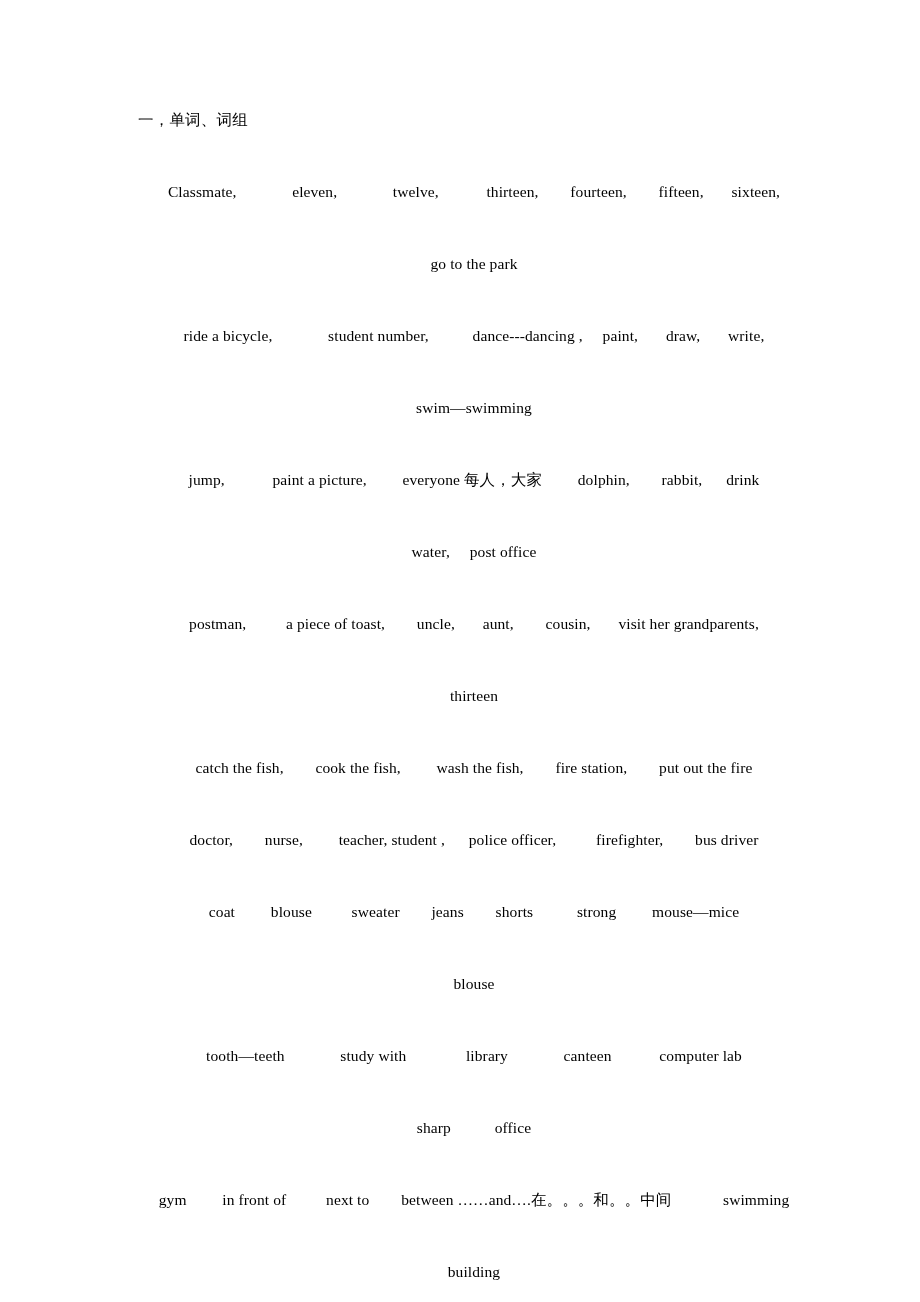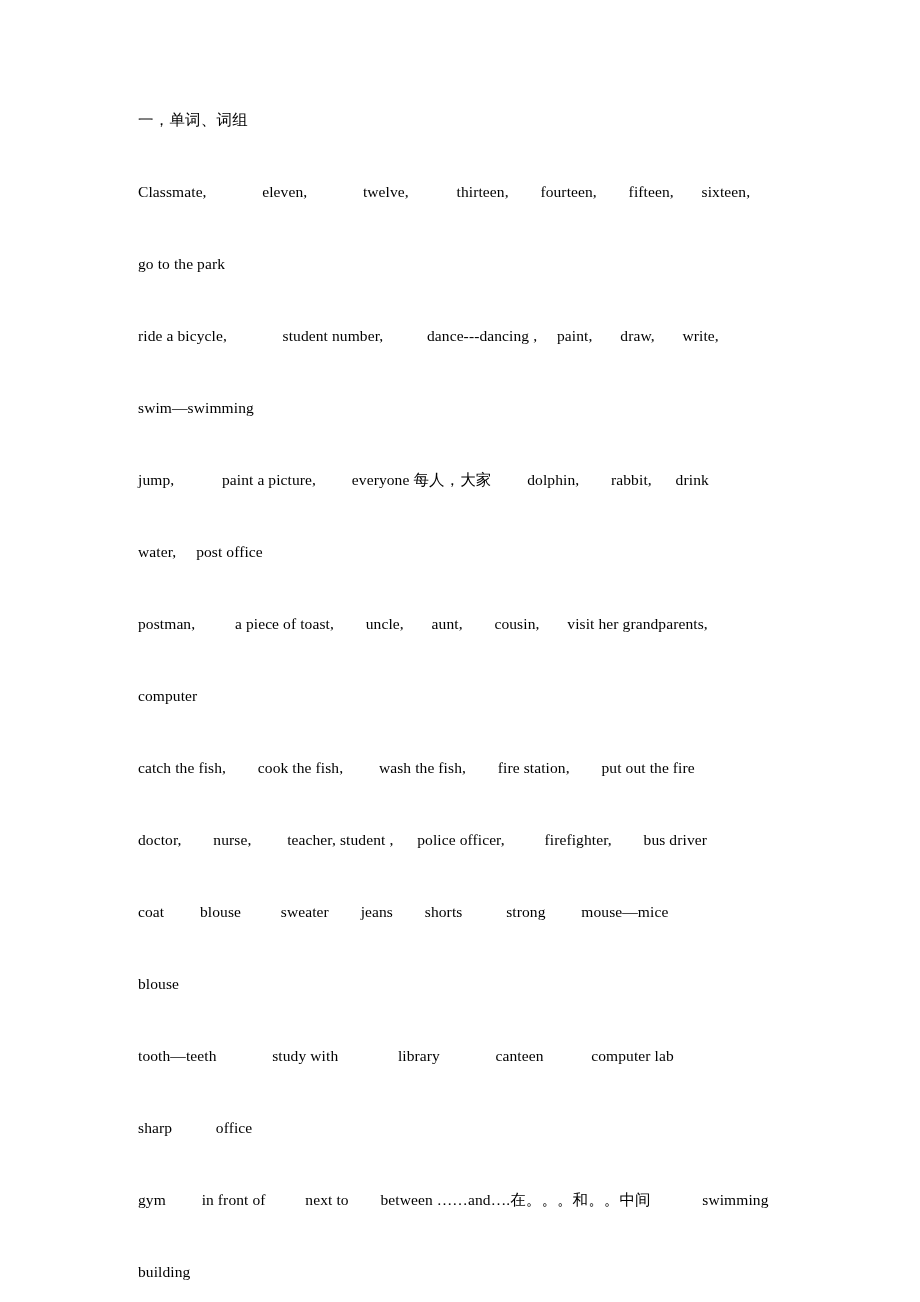--- a/index.html
+++ b/index.html
@@ -41,39 +41,40 @@
     font-size: 15.5px;
     line-height: 24px;
     white-space: pre-wrap;
     word-wrap: break-word;
     letter-spacing: 0.1px;
   }
   .vocab-line {
     display: block;
     white-space: pre-wrap;
     min-height: 24px;
+    text-align: center;
   }
 </style>
 </head>
 <body>
 
 <div class="page">
   <div class="content">
 
     <div class="section-heading">一，单词、词组</div>
 
     <div class="vocab-block">
       <span class="vocab-line">Classmate,              eleven,              twelve,            thirteen,        fourteen,        fifteen,       sixteen,</span>
       <span class="vocab-line">go to the park</span>
       <span class="vocab-line">ride a bicycle,              student number,           dance---dancing ,     paint,       draw,       write,</span>
       <span class="vocab-line">swim—swimming</span>
       <span class="vocab-line">jump,            paint a picture,         everyone 每人，大家         dolphin,        rabbit,      drink</span>
       <span class="vocab-line">water,     post office</span>
       <span class="vocab-line">postman,          a piece of toast,        uncle,       aunt,        cousin,       visit her grandparents,</span>
-      <span class="vocab-line">computer</span>
+      <span class="vocab-line">thirteen</span>
       <span class="vocab-line">catch the fish,        cook the fish,         wash the fish,        fire station,        put out the fire</span>
       <span class="vocab-line">doctor,        nurse,         teacher, student ,      police officer,          firefighter,        bus driver</span>
       <span class="vocab-line">coat         blouse          sweater        jeans        shorts           strong         mouse—mice</span>
       <span class="vocab-line">blouse</span>
       <span class="vocab-line">tooth—teeth              study with               library              canteen            computer lab</span>
       <span class="vocab-line">sharp           office</span>
       <span class="vocab-line">gym         in front of          next to        between ……and….在。。。和。。中间             swimming</span>
       <span class="vocab-line">building</span>
       
       

